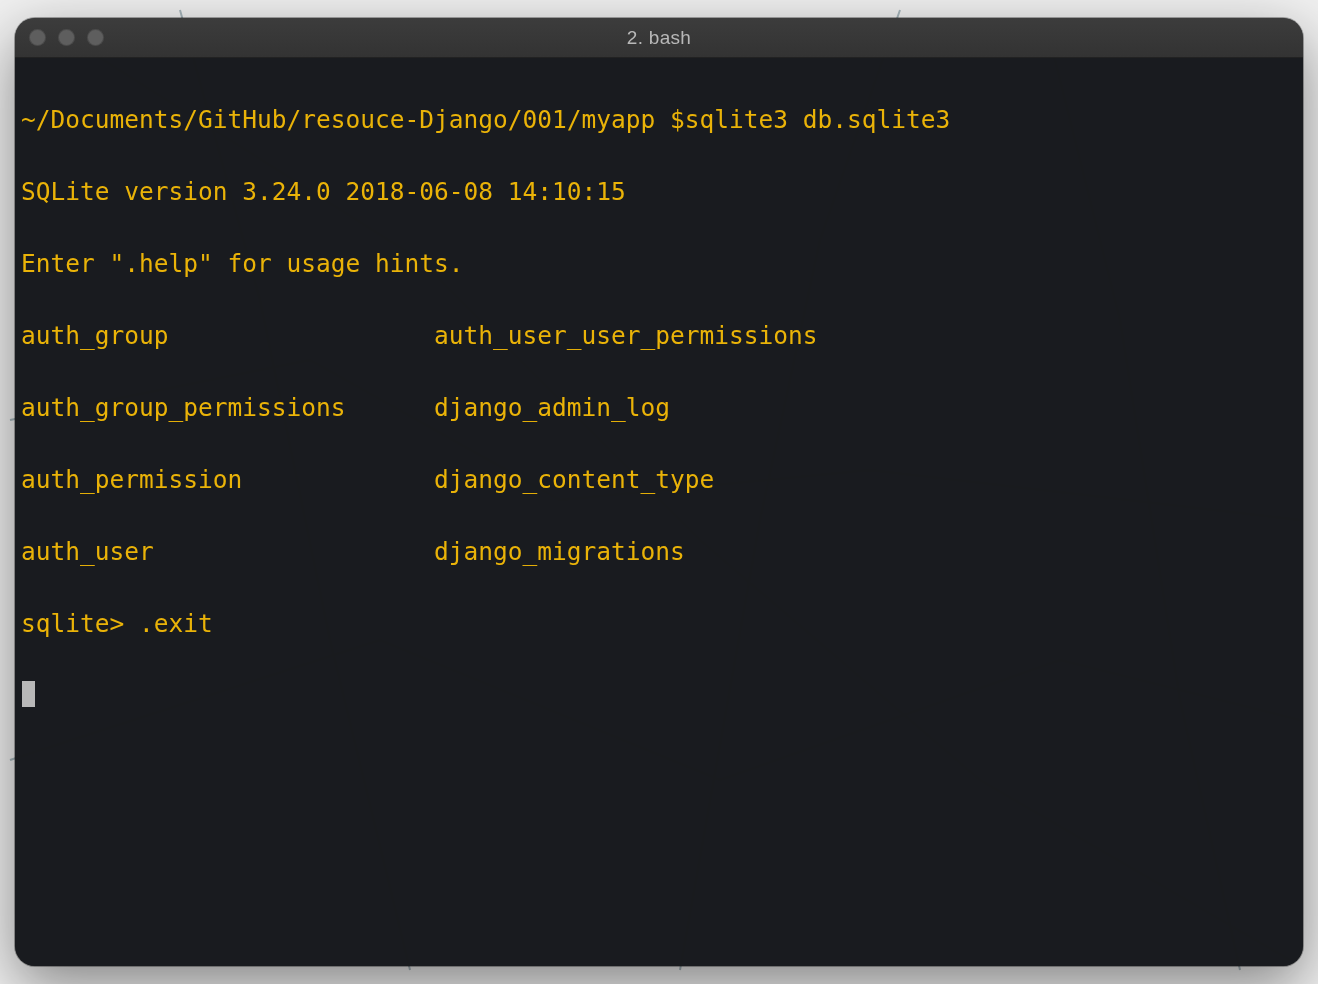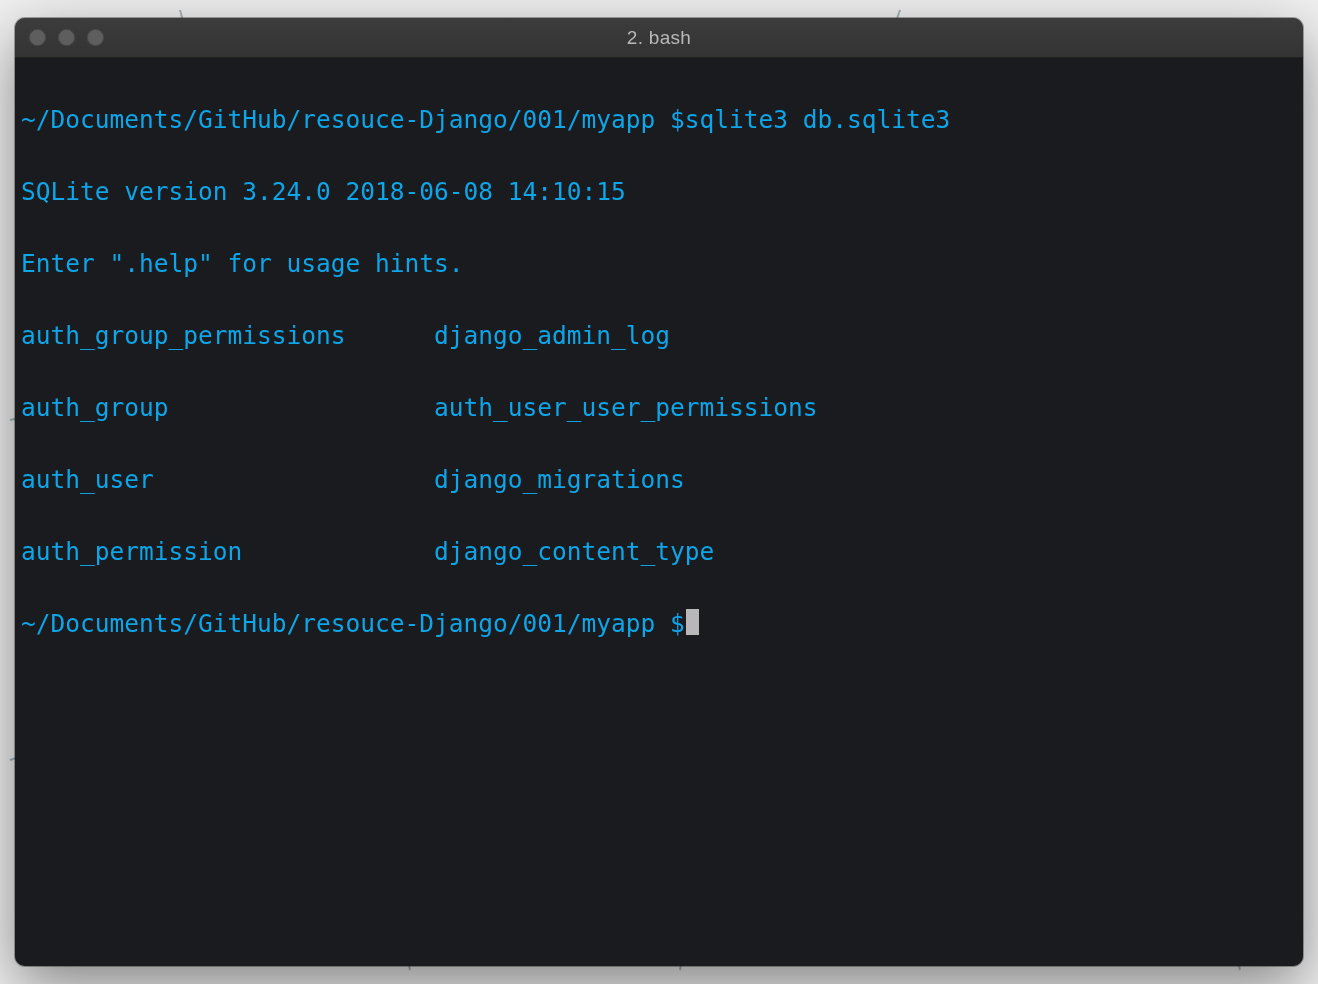--- a/index.html
+++ b/index.html
@@ -24,21 +24,21 @@
       opacity: 0.35;
     }
 
     .terminal-window {
       position: absolute;
       top: 18px;
       left: 15px;
       width: 1288px;
       height: 948px;
       background: rgba(30, 33, 36, 0.97);
-      border-radius: 10px;
+      border-radius: 20px;
       box-shadow: 0 20px 60px rgba(0,0,0,0.45), 0 0 0 1px rgba(0,0,0,0.3);
       overflow: hidden;
       display: flex;
       flex-direction: column;
     }
 
     .titlebar {
       height: 40px;
       background: linear-gradient(#3c3c3c, #333333);
       display: flex;
@@ -69,21 +69,21 @@
       color: #b8b8b8;
       font-size: 19px;
       font-family: -apple-system, "Helvetica Neue", Arial, sans-serif;
       letter-spacing: 0.3px;
       pointer-events: none;
     }
 
     .term-body {
       flex: 1;
       padding: 8px 6px 6px 6px;
-      color: #0ea5e9;
+      color: #eab308;
       font-size: 24.5px;
       line-height: 36px;
       white-space: pre;
       font-family: "Menlo", "Monaco", "Consolas", monospace;
       position: relative;
       background: rgba(25, 28, 31, 0.98);
       overflow: hidden;
     }
 
     .term-body .line { white-space: pre; }
@@ -126,20 +126,21 @@
       <div class="tl"></div>
       <div class="tl"></div>
     </div>
     <div class="title-text">2. bash</div>
   </div>
 
   <div class="term-body">
 <div class="line">~/Documents/GitHub/resouce-Django/001/myapp $sqlite3 db.sqlite3</div>
 <div class="line">SQLite version 3.24.0 2018-06-08 14:10:15</div>
 <div class="line">Enter ".help" for usage hints.</div>
+<div class="line">auth_group                  auth_user_user_permissions</div>
 <div class="line">auth_group_permissions      django_admin_log          </div>
-<div class="line">auth_group                  auth_user_user_permissions</div>
+<div class="line">auth_permission             django_content_type       </div>
 <div class="line">auth_user                   django_migrations         </div>
-<div class="line">auth_permission             django_content_type       </div>
-<div class="line"><span>~/Documents/GitHub/resouce-Django/001/myapp $</span><span class="cursor"></span></div>
+<div class="line">sqlite&gt; .exit</div>
+<div class="line"><span class="cursor"></span></div>
   </div>
 
 </div>
 
 </body></html>

